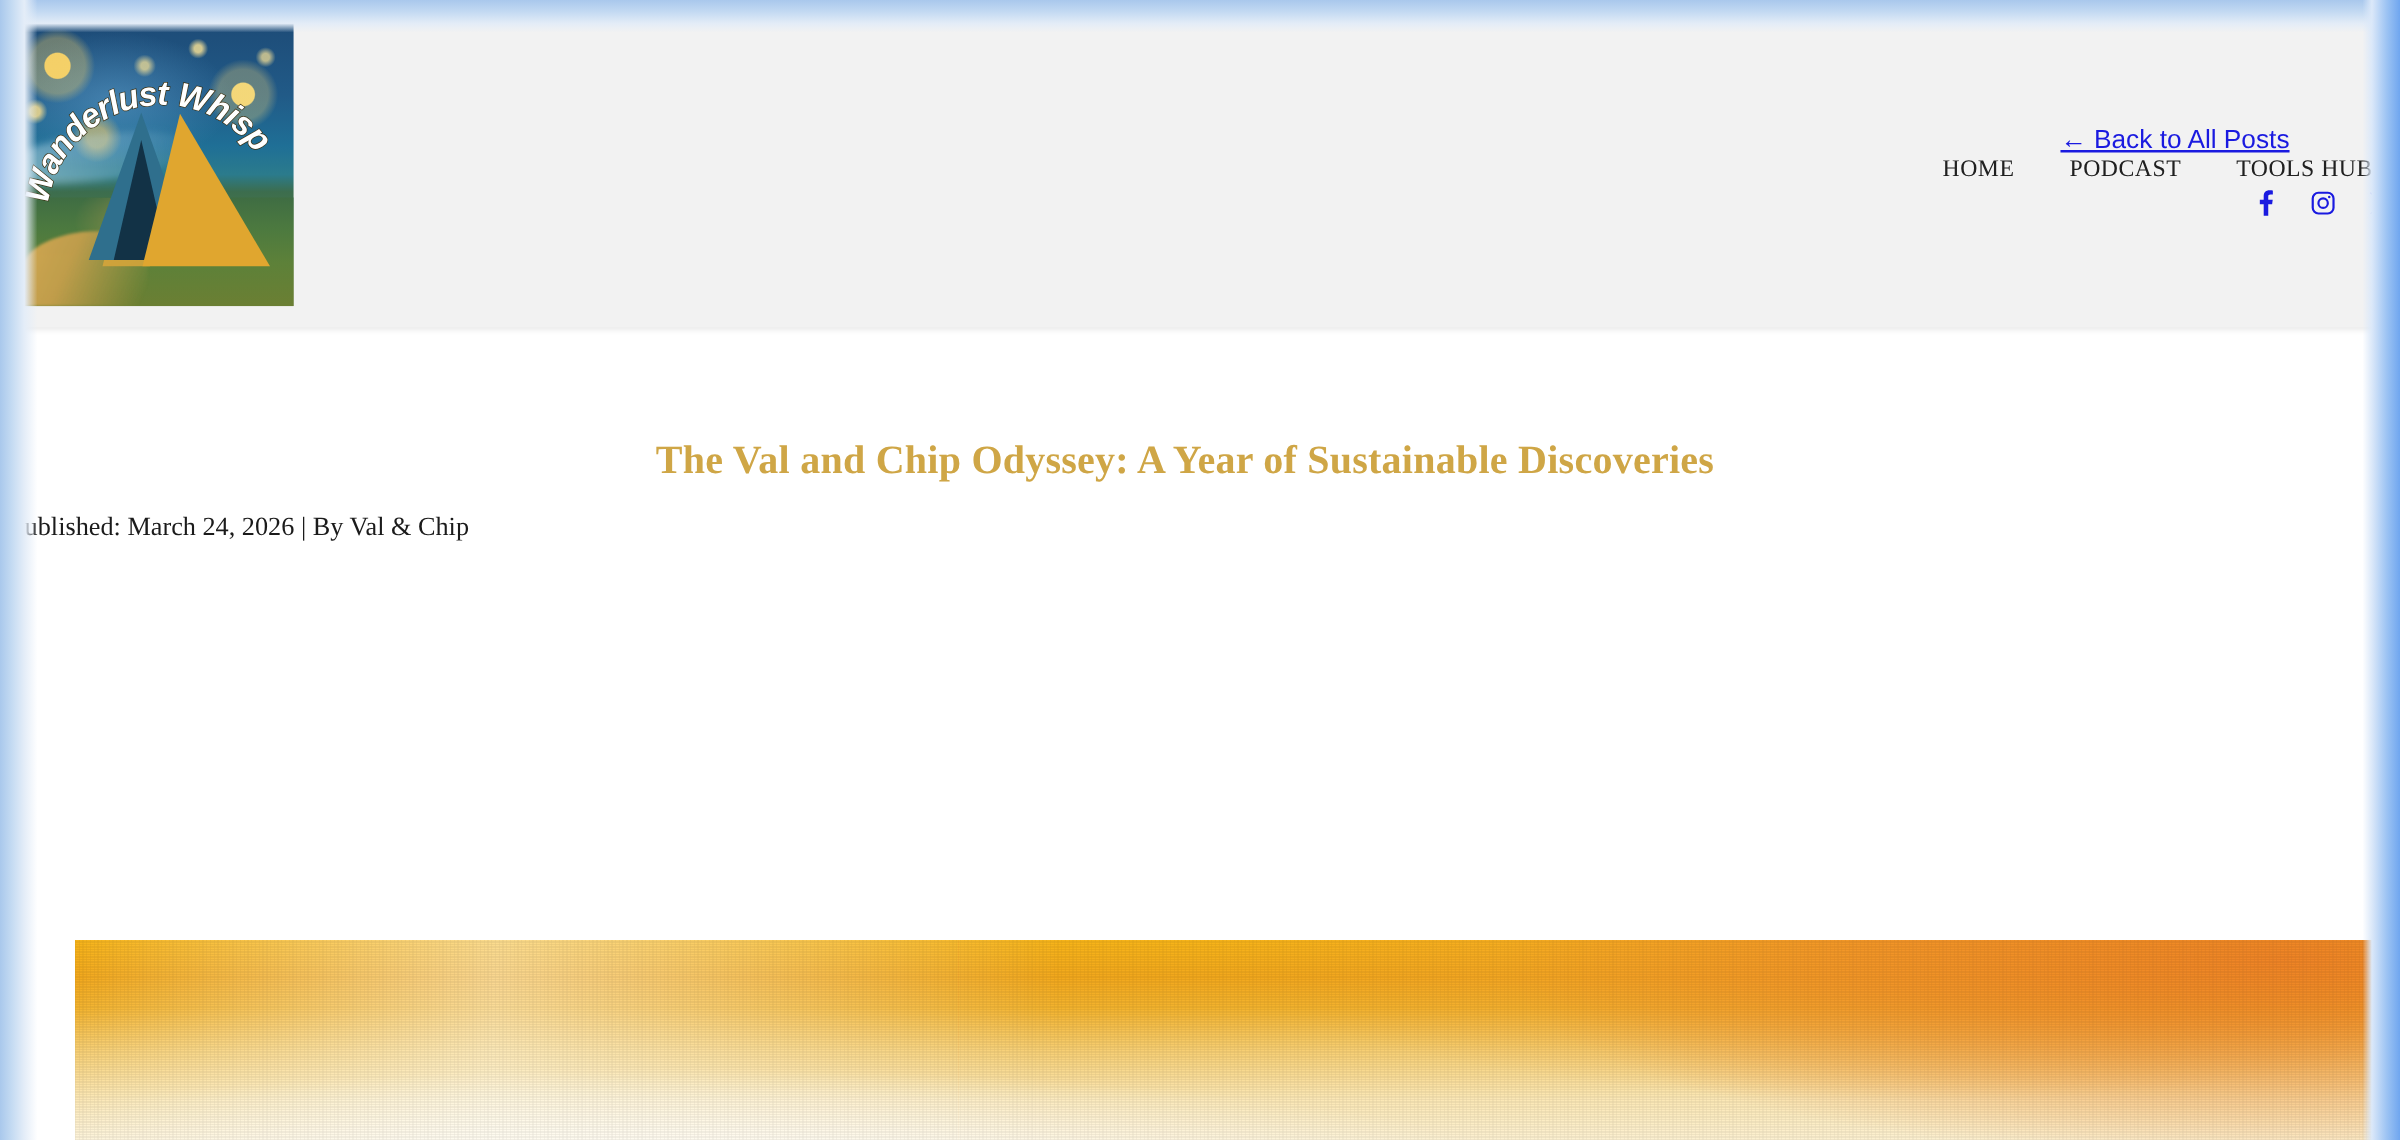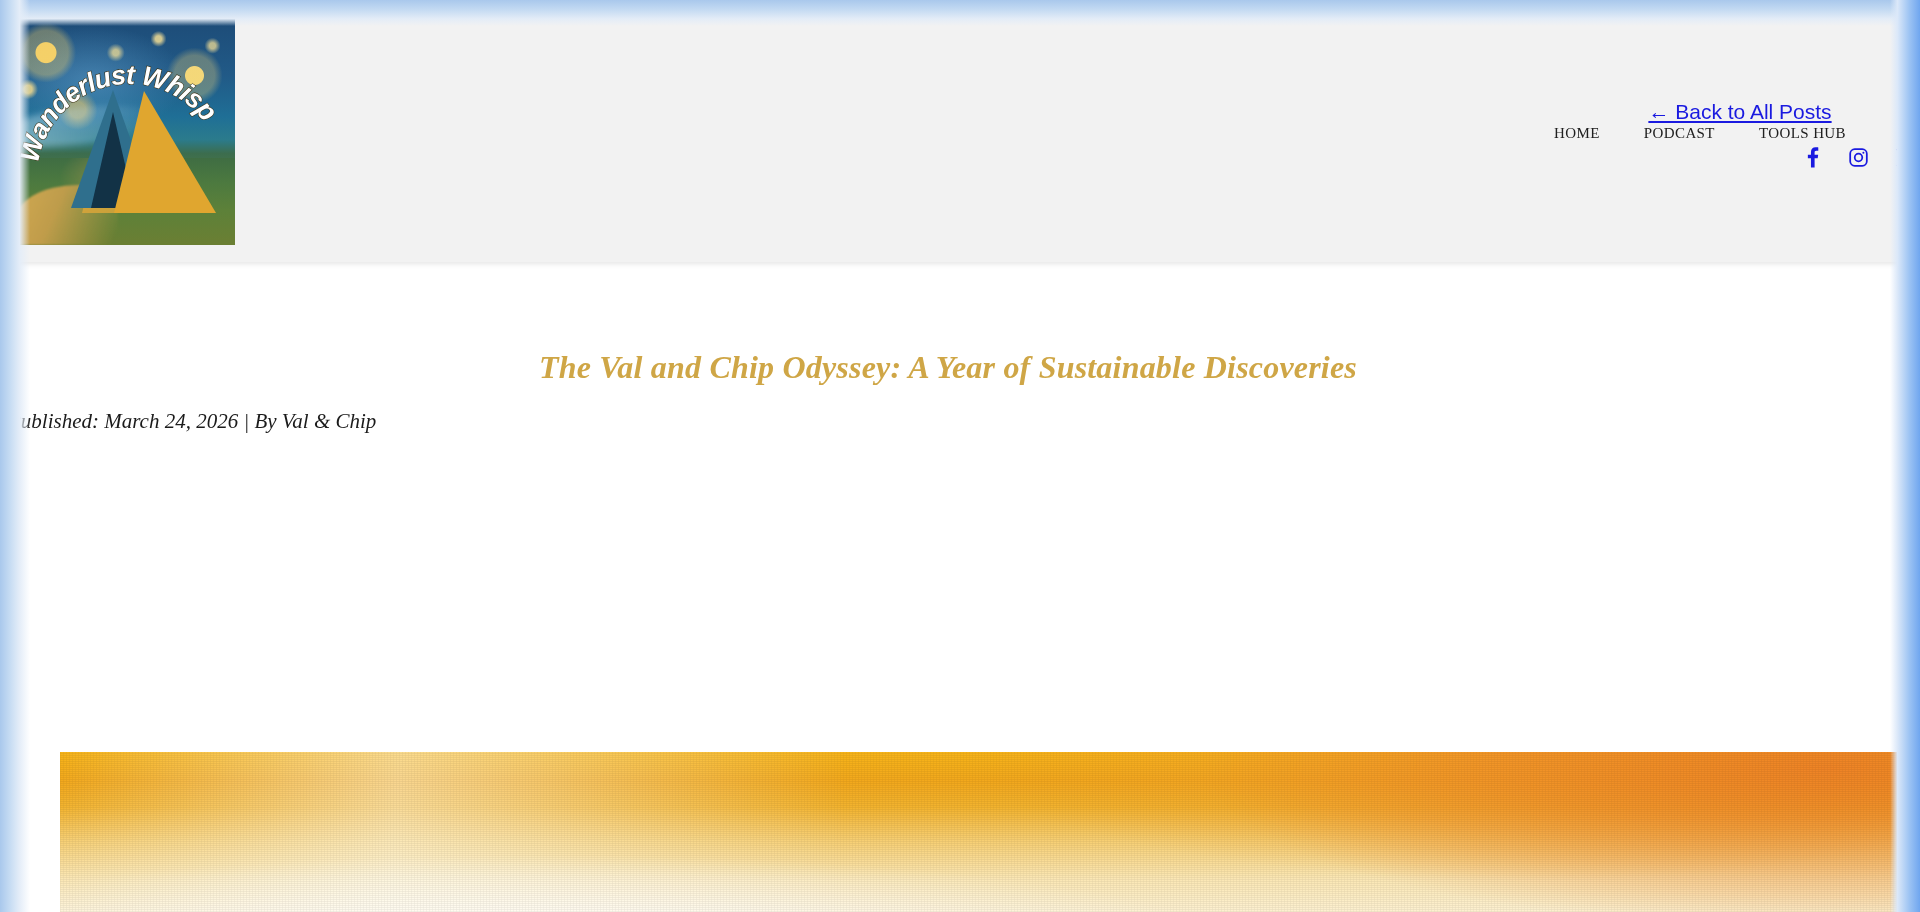--- a/index.html
+++ b/index.html
@@ -178,41 +178,40 @@
     display: flex;
     justify-content: flex-start;
     align-items: baseline;
     gap: 44px;
     white-space: nowrap;
     padding-left: 14px;
   }
   .nav-link {
     color: #202020;
     text-decoration: none;
-    font-size: 15px;
+    font-size: 19px;
     letter-spacing: 0.4px;
     font-family: "Liberation Serif", serif;
   }
   #social-links {
     margin-top: 4px;
     display: flex;
     justify-content: flex-end;
     align-items: center;
     gap: 26px;
     padding-right: 4px;
   }
   .social-icon { display: inline-flex; color: #1a1ae0; }
   .social-icon svg { display: block; }
 
   
   #article {
     position: relative;
     width: 1896px;
     background: #ffffff;
-    font-style: italic;
   }
   #post-title {
     text-align: center;
     color: #cfa646;
     font-size: 32px;
     font-weight: 600;
     font-family: "Liberation Serif", "DejaVu Serif", serif;
     letter-spacing: 0.2px;
     padding-top: 85px;
     line-height: 40px;

